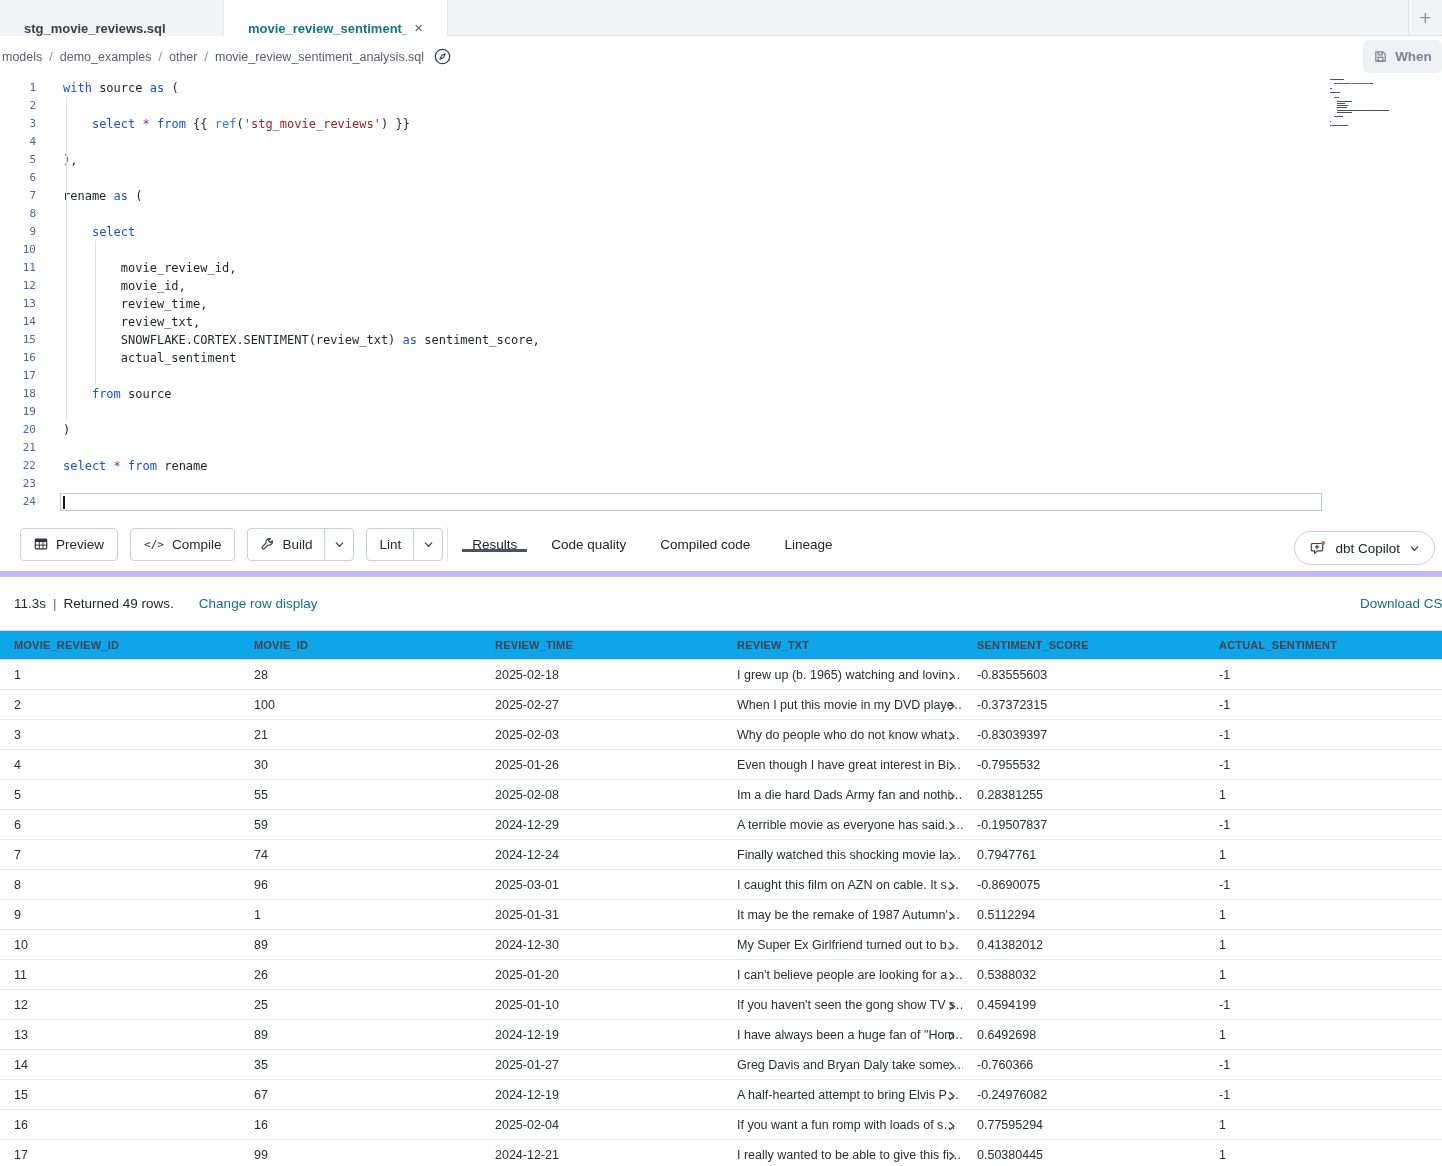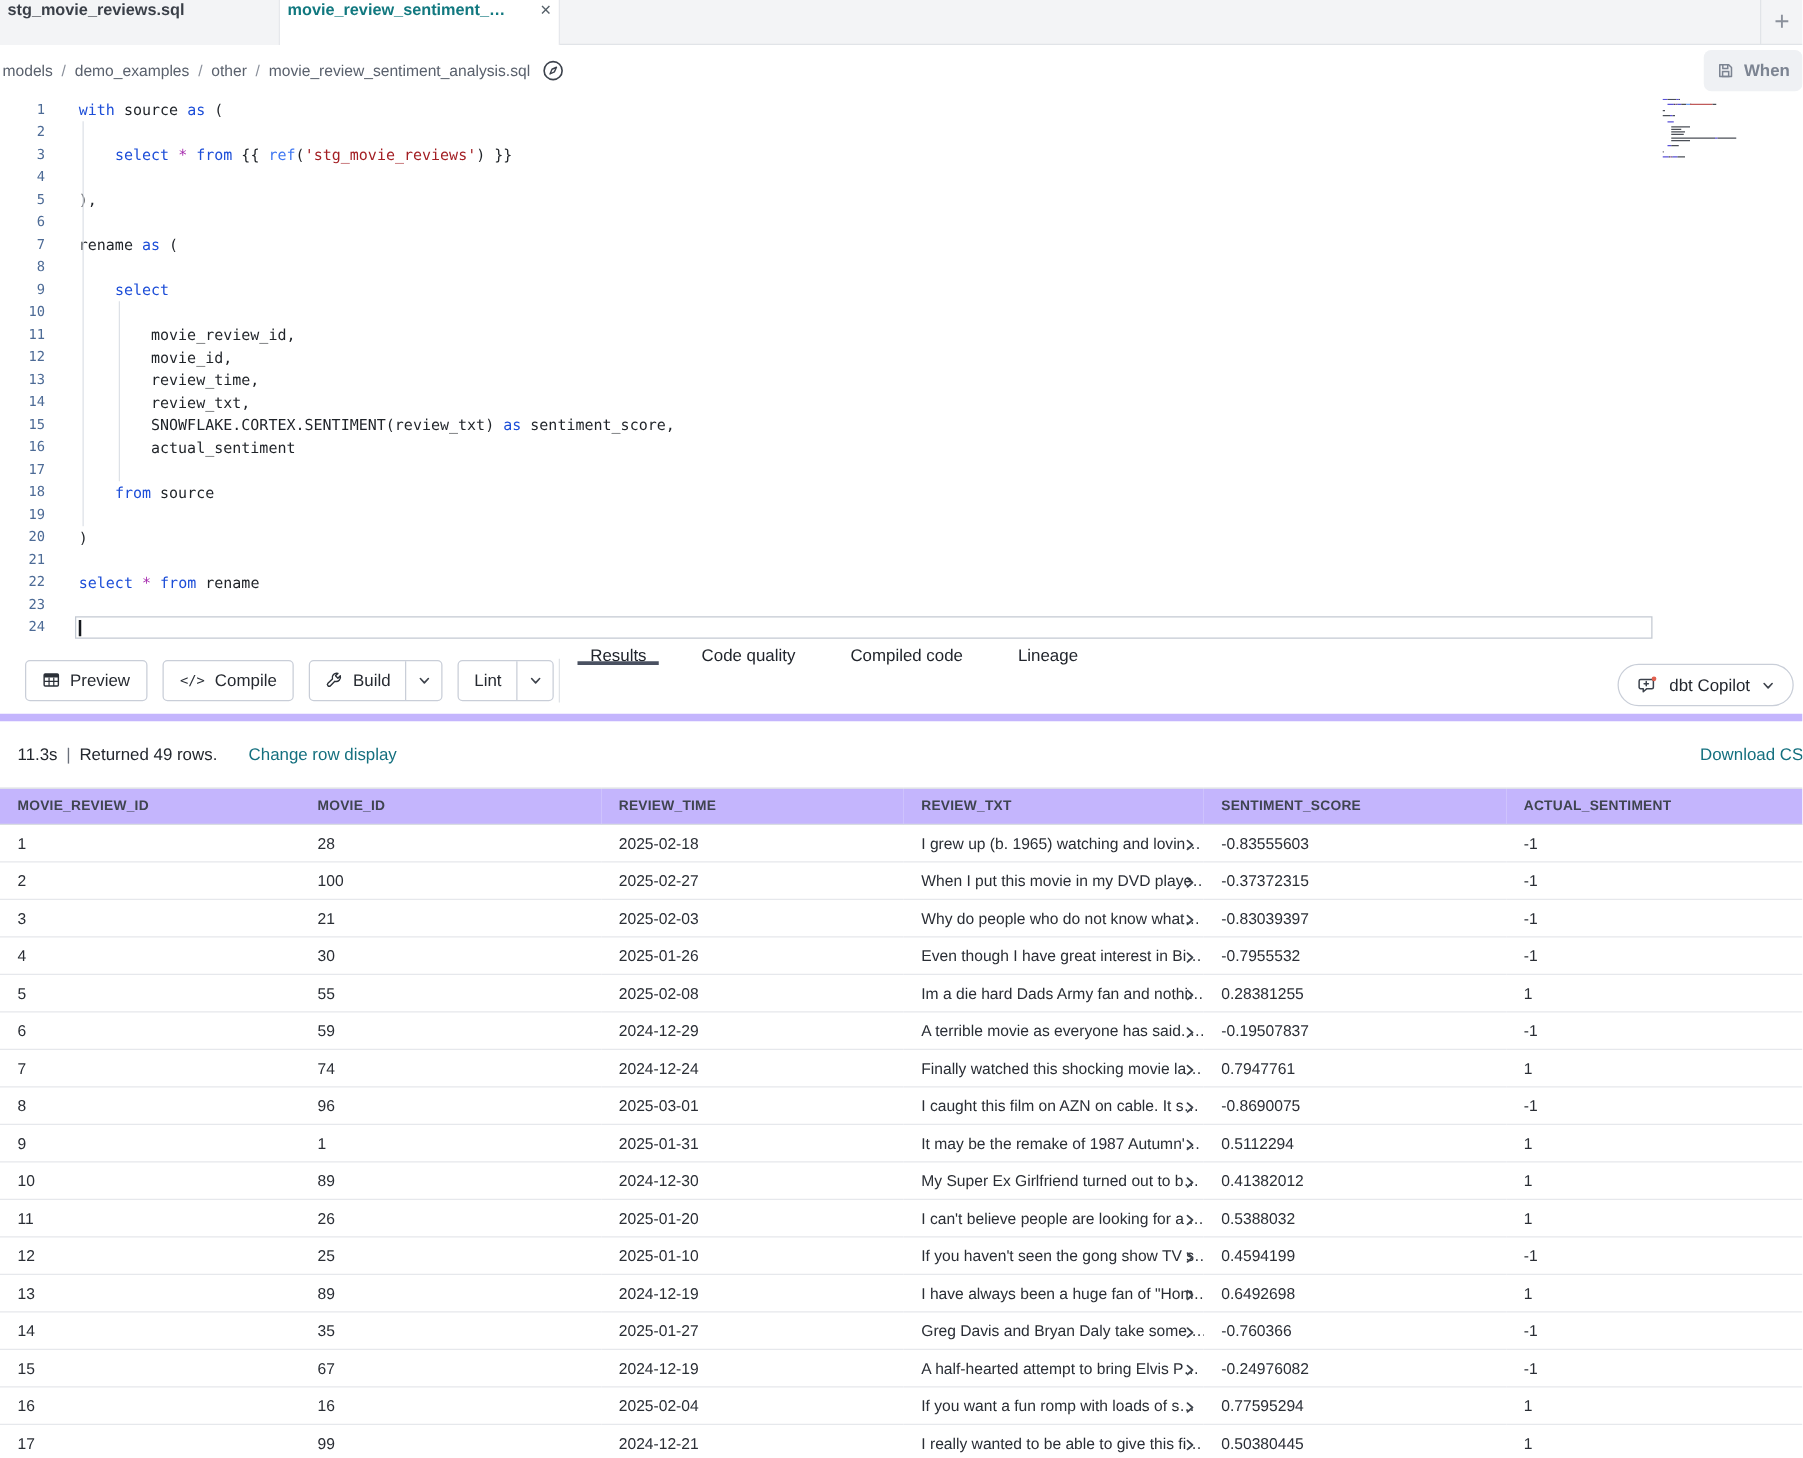--- a/index.html
+++ b/index.html
@@ -3,21 +3,21 @@
 <meta charset="utf-8">
 <style>
   * { box-sizing: border-box; }
   html,body { margin:0; padding:0; }
   body {
     width:1442px; height:1166px; overflow:hidden; background:#fff;
     font-family:"Liberation Sans", sans-serif; color:#23272e;
   }
   
   .tabbar { height:36px; background:#f3f4f6; border-bottom:1px solid #e1e4e8; display:flex; position:relative; }
-  .tab { width:224px; height:36px; display:flex; align-items:flex-start; padding:0 6px; font-size:13px; font-weight:600; color:#3a3f48; position:relative; cursor:pointer; }
+  .tab { width:224px; height:36px; display:flex; align-items:flex-end; padding:0 24px; font-size:13px; font-weight:600; color:#3a3f48; position:relative; cursor:pointer; }
   .tab.inactive { background:#f3f4f6; border-right:1px solid #e6e8ec; }
   .tab.active { background:#fff; color:#11787f; border-right:1px solid #e6e8ec; }
   .tab.active::after { content:""; position:absolute; left:0; right:0; bottom:-1px; height:1px; background:#fff; }
   .tab-label { flex:1; white-space:nowrap; overflow:hidden; }
   .tab-close { margin-left:8px; font-size:15px; font-weight:400; color:#566069; }
   .newtab { position:absolute; right:0; top:0; width:34px; height:36px; border-left:1px solid #e1e4e8; display:flex; align-items:center; justify-content:center; font-size:21px; font-weight:300; color:#8b919c; cursor:pointer; }
   
   .crumb-row { height:41px; background:#fff; display:flex; align-items:center; padding-left:2px; position:relative; }
   .crumbs { font-size:12.5px; color:#5a616d; display:flex; align-items:center; gap:7px; }
   .crumb-sep { color:#8a909b; }
@@ -39,33 +39,33 @@
   .mm-seg { height:1px; }
   
   .toolbar-row { height:60px; border-bottom:6px solid #c4b5fd; display:flex; align-items:center; position:relative; padding-left:20px; }
   .btn, .btn-group { height:33px; border:1px solid #c9ced8; border-radius:4px; background:#fff; color:#262a31; font-size:13.5px; }
   .btn { display:inline-flex; align-items:center; gap:8px; padding:0 13px; margin-right:12px; cursor:pointer; font-family:inherit; }
   .btn-group { display:inline-flex; align-items:stretch; padding:0; margin-right:12px; }
   .btn-main { display:inline-flex; align-items:center; gap:8px; padding:0 12px; cursor:pointer; }
   .btn-caret { width:29px; border-left:1px solid #c9ced8; display:flex; align-items:center; justify-content:center; cursor:pointer; }
   .code-glyph { font-family:"DejaVu Sans Mono", monospace; font-size:11px; color:#2b3038; }
   .vdivider { width:1px; height:35px; background:#e0e3e7; margin:0 14px 0 4px; }
-  .rtabs { display:flex; height:100%; align-items:flex-start; gap:24px; }
+  .rtabs { display:flex; height:100%; align-items:center; gap:14px; }
   .rtab { font-size:13.5px; color:#21252c; display:flex; align-items:center; padding:0 10px; position:relative; cursor:pointer; }
   .rtab.active::after { content:""; position:absolute; left:0; right:0; bottom:0; height:3px; background:#4a5161; }
   .copilot-btn { position:absolute; right:7px; top:14px; height:34px; border:1px solid #c9ced8; border-radius:17px; background:#fff; display:flex; align-items:center; gap:9px; padding:0 14px 0 15px; font-size:13.5px; color:#23272e; cursor:pointer; font-family:inherit; }
   
   .meta-row { height:53px; display:flex; align-items:center; padding-left:14px; font-size:13.5px; color:#23272e; position:relative; }
   .meta-sep { margin:0 7px; color:#6a707b; }
   .teal-link { color:#15707f; cursor:pointer; }
   .change-display { margin-left:25px; }
   .download-csv { position:absolute; left:1360px; white-space:nowrap; }
   
   table.results { border-collapse:collapse; table-layout:fixed; width:1442px; }
-  table.results th { height:29px; background:#c4b5fd; border-top:1px solid #d9dde2; border-bottom:1px solid #d9dde2; font-size:11px; font-weight:700; letter-spacing:.2px; color:#3f4450; text-align:left; padding:0 0 0 14px; white-space:nowrap; }
+  table.results th { height:29px; background:#0ea5e9; border-top:1px solid #d9dde2; border-bottom:1px solid #d9dde2; font-size:11px; font-weight:700; letter-spacing:.2px; color:#3f4450; text-align:left; padding:0 0 0 14px; white-space:nowrap; }
   table.results td { height:30px; border-bottom:1px solid #e6e8ec; font-size:12.5px; color:#2a2e35; padding:0 0 0 14px; white-space:nowrap; overflow:hidden; }
   .txt-cell { position:relative; }
   .expand-ic { position:absolute; left:224px; top:10px; cursor:pointer; }
 </style>
 </head>
 <body>
 
 <div class="tabbar">
   <div style="display:flex;">
       <div class="tab inactive">

